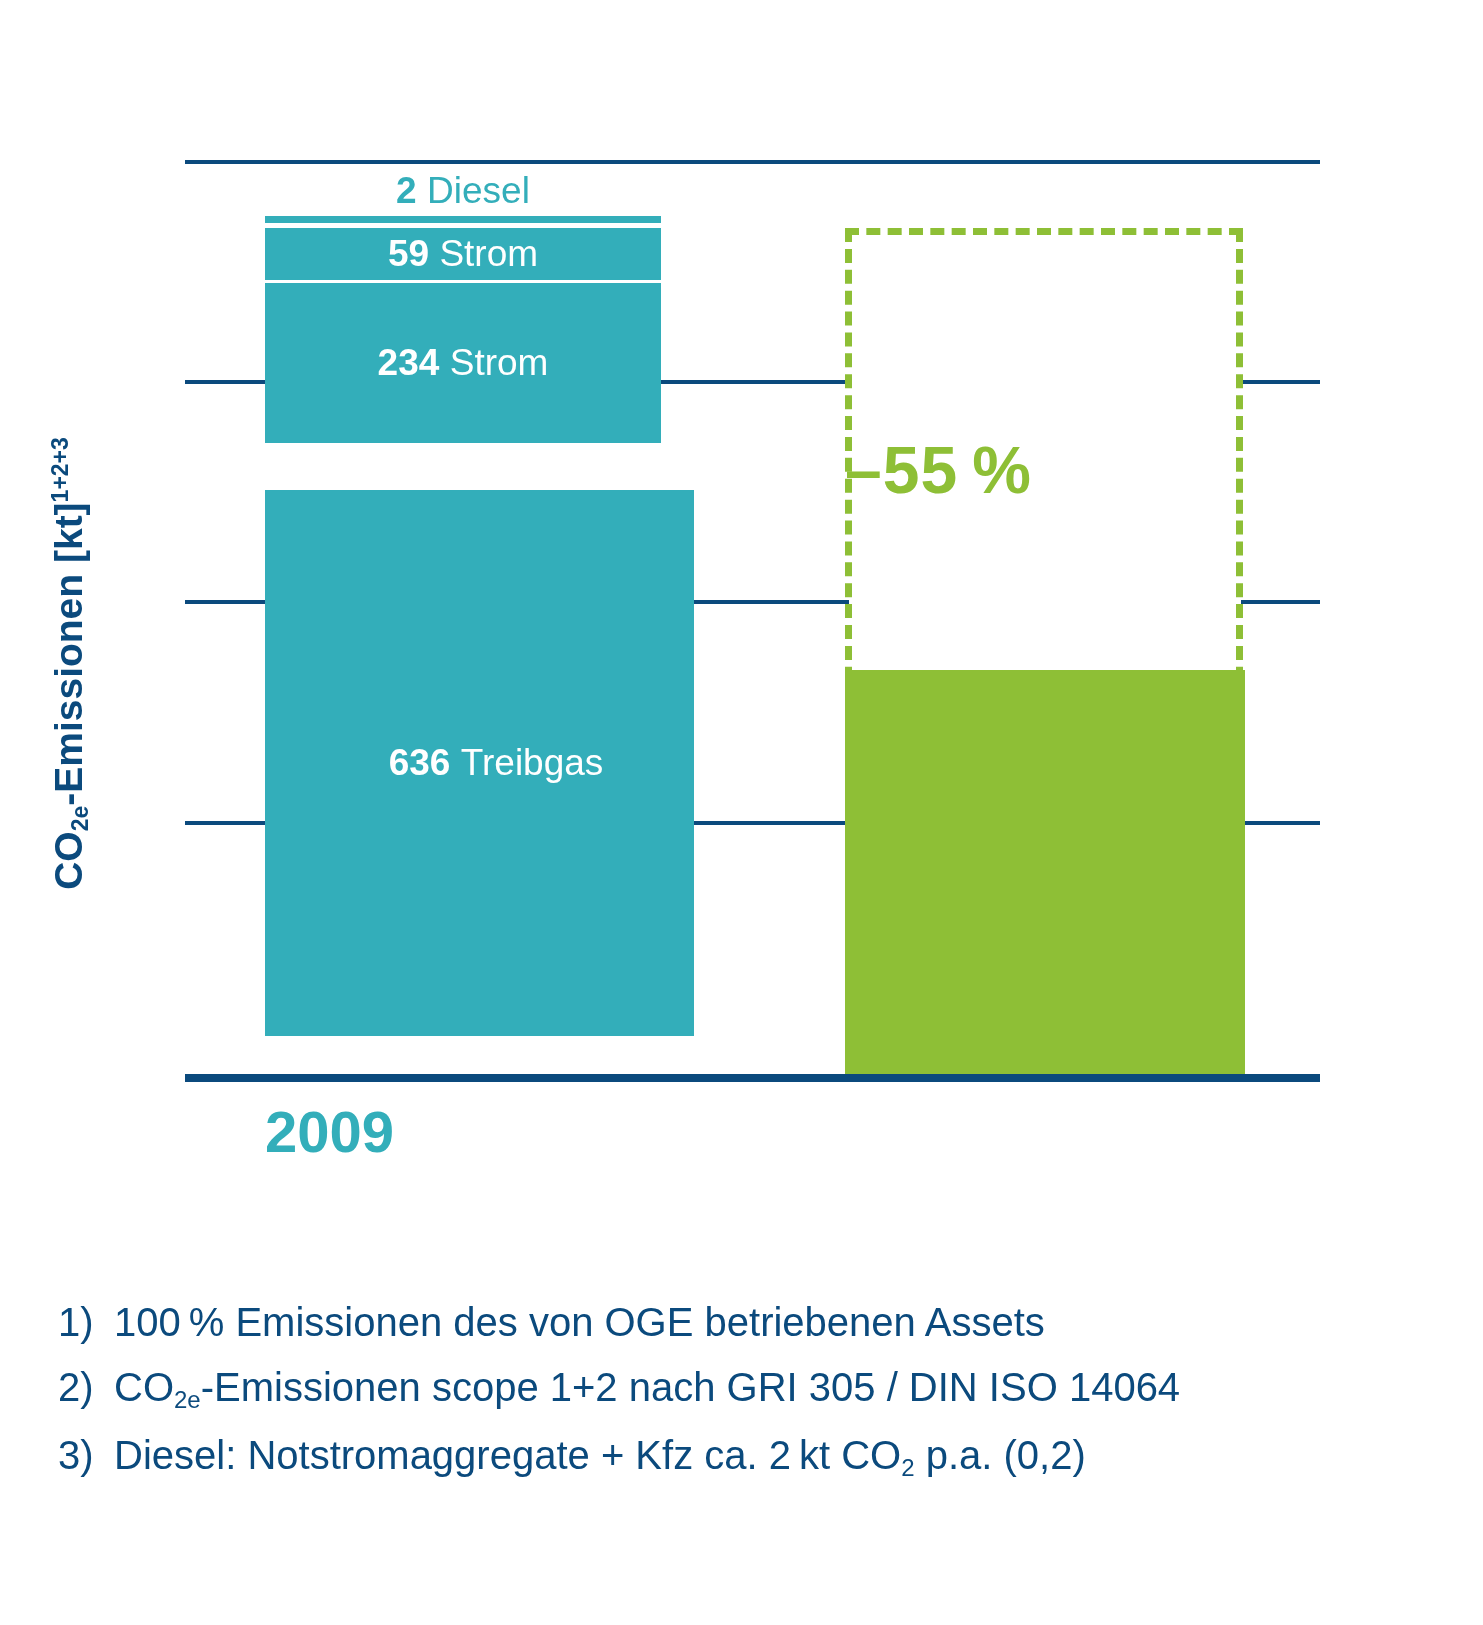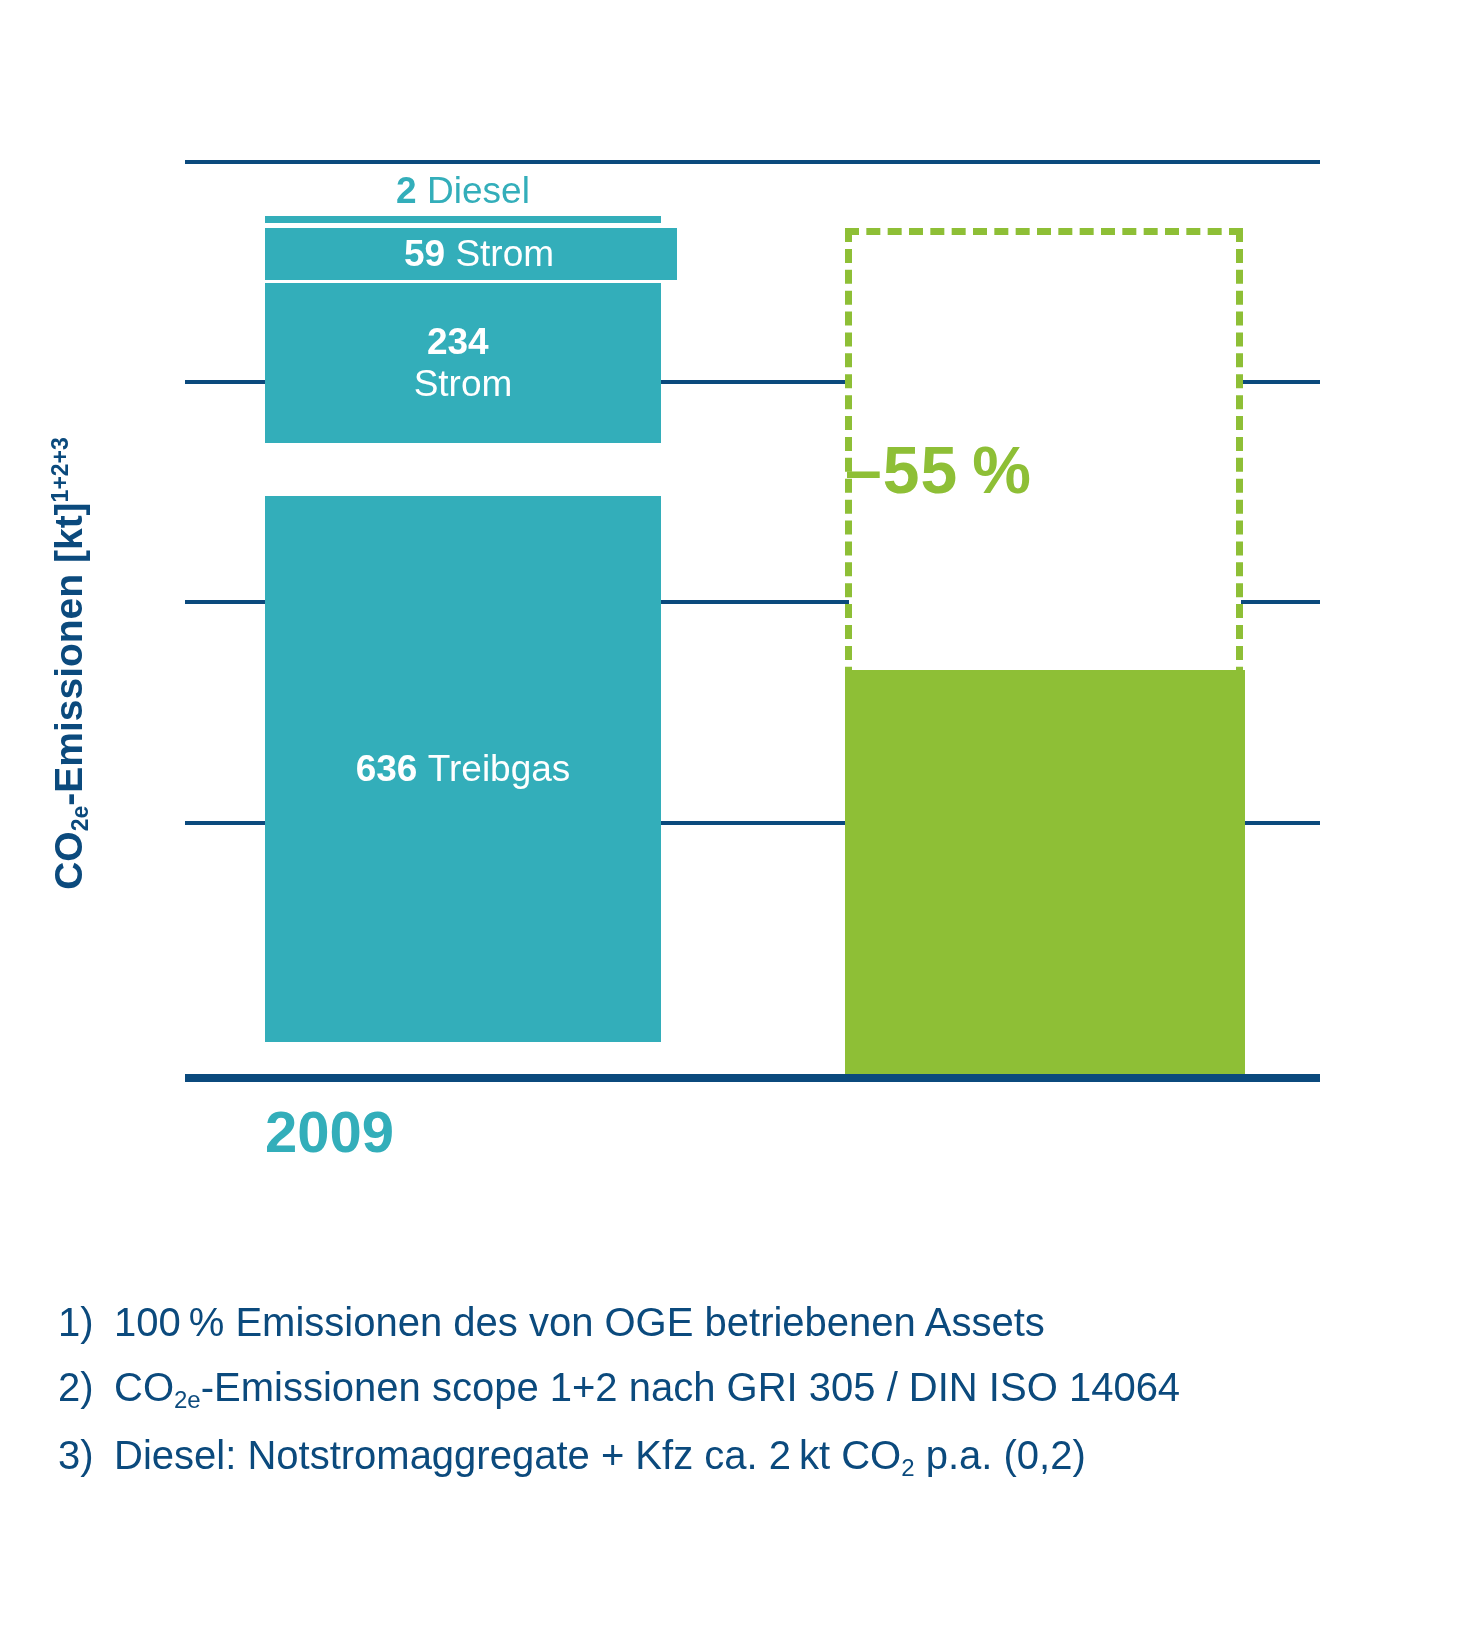--- a/index.html
+++ b/index.html
@@ -74,29 +74,29 @@
   <div class="ylabel">
     <span>CO</span><sub>2e</sub><span>-Emissionen [kt]</span><sup>1+2+3</sup>
   </div>
 
   <div class="diesel-label">
     <b>2</b><span>Diesel</span>
   </div>
   <div class="diesel-strip"></div>
 
   <div class="bar-2009" style="top:228px;height:808px;">
-    <div class="seg" style="top:0px;height:52px;padding-left:16px;">
+    <div class="seg" style="top:0px;height:52px;">
       <b>59</b>
         <span>Strom</span>
     </div>
-    <div class="seg" style="top:55px;height:160px;flex-direction:column;">
+    <div class="seg" style="top:55px;height:160px;">
       <b>234</b>
         <span>Strom</span>
     </div>
-    <div class="seg" style="top:268px;height:546px;">
+    <div class="seg" style="top:262px;height:546px;padding-left:33px;">
       <b>636</b>
         <span>Treibgas</span>
     </div>
   </div>
 
   <div class="goal-dashed"></div>
   <div class="goal-bar"></div>
   <div class="reduction">–55 %</div>
 
   <div class="axis-base"></div>

